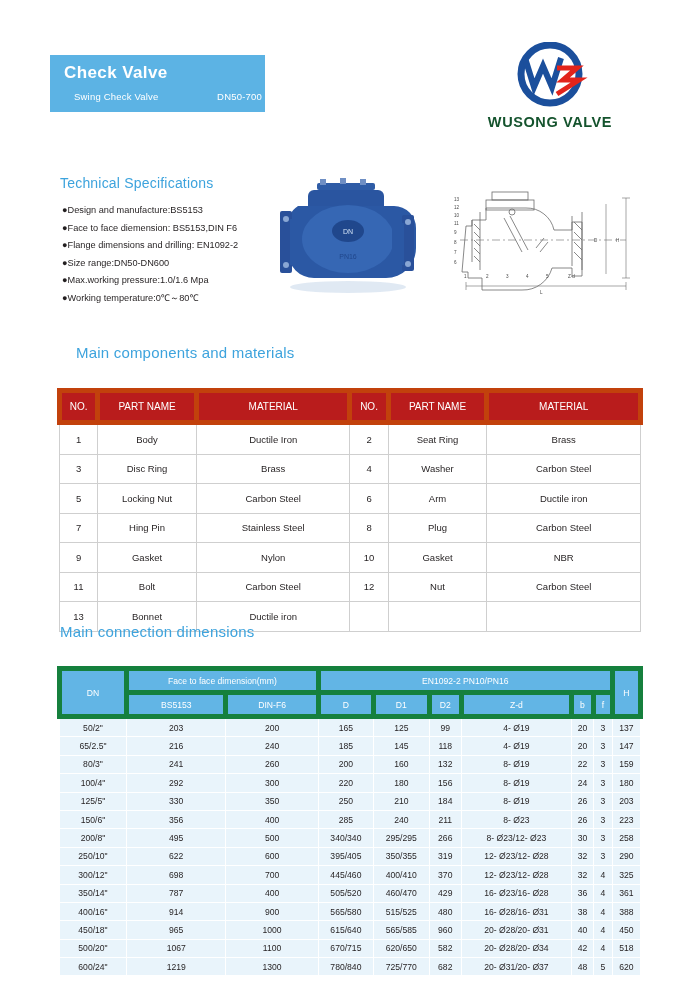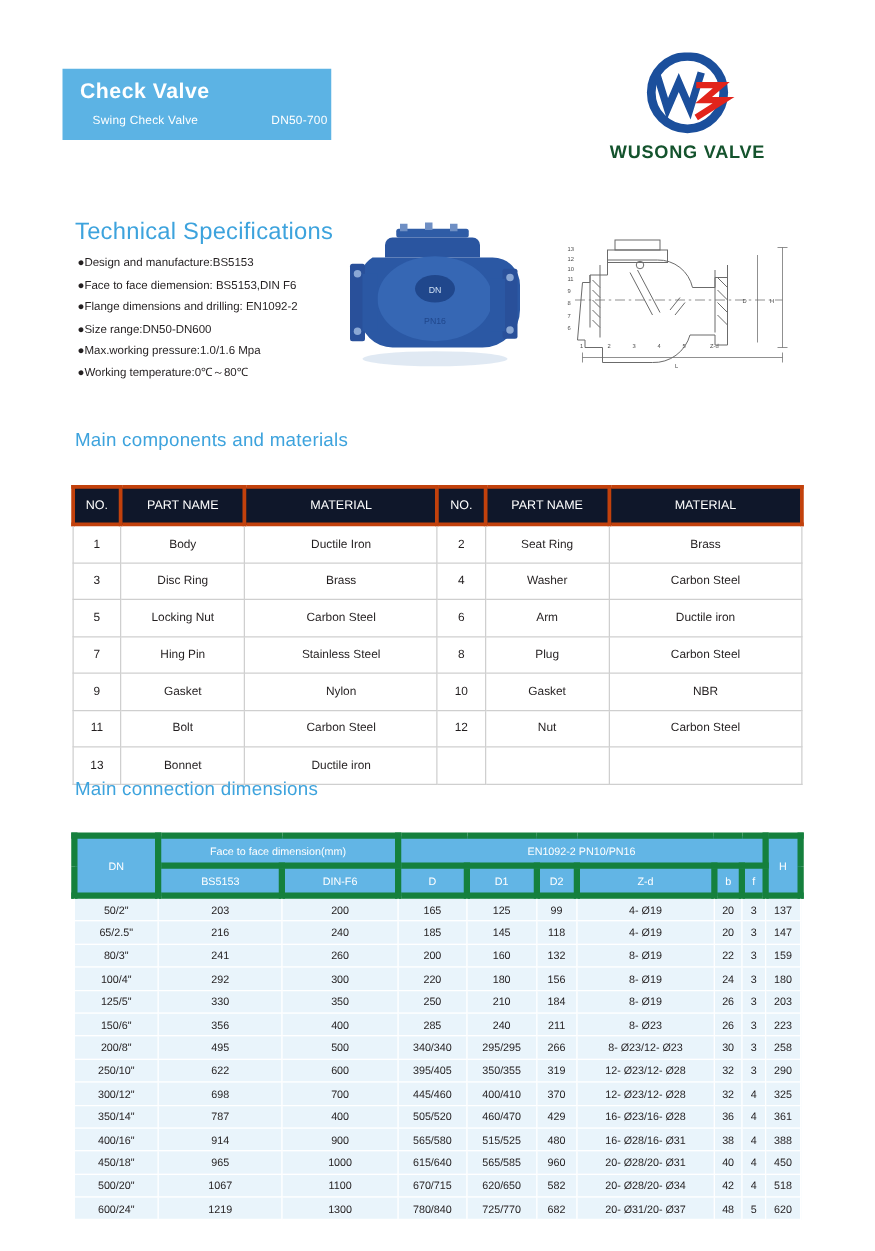--- a/index.html
+++ b/index.html
@@ -74,26 +74,26 @@
     color: #14532d;
     font-size: 14.5px;
     font-weight: bold;
     letter-spacing: .6px;
   }
 
   
   .sec-head {
     position: absolute;
     color: #3da3dd;
-    font-size: 19px;
+    font-size: 14px;
     font-weight: normal;
     letter-spacing: .2px;
   }
   #spec-head { left: 60px; top: 175px; }
-  #mat-head  { left: 60px; top: 344px; font-size: 15px;}
+  #mat-head  { left: 76px; top: 344px; font-size: 15px;}
   #dim-head  { left: 60px; top: 623px; font-size: 15px;}
 
   
   .spec-list {
     position: absolute;
     left: 62px;
     top: 202px;
     width: 230px;
     font-size: 9.2px;
     line-height: 17.5px;
@@ -122,26 +122,26 @@
     border-collapse: collapse;
     position: absolute;
     font-size: 9.5px;
   }
   .mat-table {
     left: 57px;
     top: 388px;
     width: 586px;
   }
   .mat-table th {
-    background: #0f172a;
+    background: #b91c1c;
     color: #ffffff;
     font-weight: normal;
     font-size: 10px;
     height: 25px;
-    border: 3px solid #c2410c;
+    border: 5px solid #c2410c;
   }
   .mat-table td {
     border: 1px solid #cfcfcf;
     height: 26.5px;
     text-align: center;
     color: #231f20;
   }
   .mat-table td.num { width: 36px; }
   .mat-table td.part { width: 100px; }
   .mat-table td.mat { width: 157px; margin-left: 28px; }

